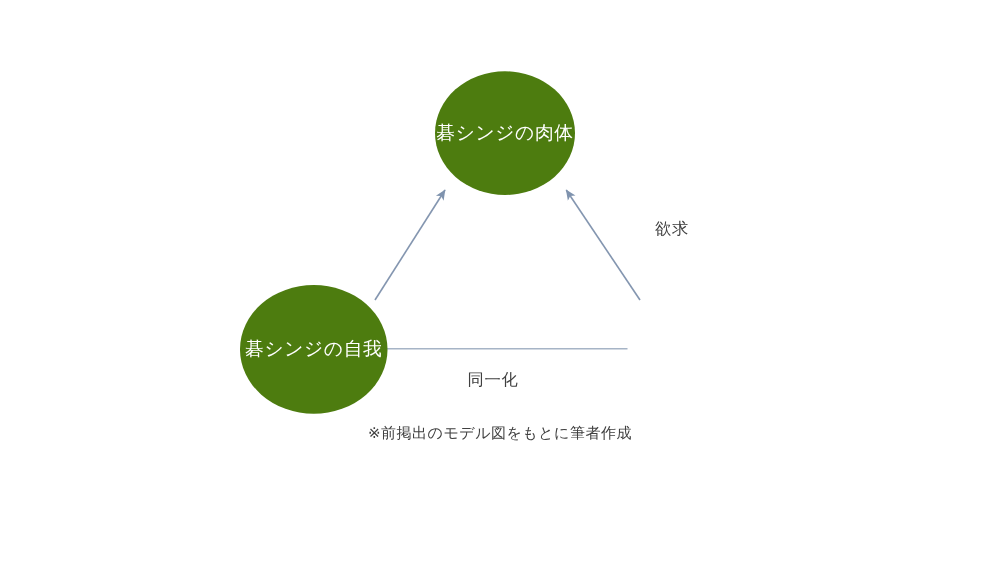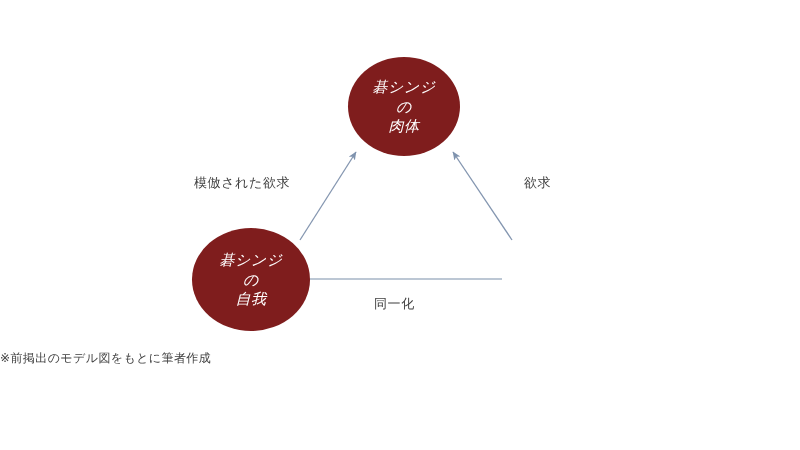--- a/index.html
+++ b/index.html
@@ -34,31 +34,30 @@
     width: 800px;
     height: 450px;
     z-index: 1;
   }
 
   
   .node {
     position: absolute;
     z-index: 2;
     border-radius: 50%;
-    background: #7f1d1d;
+    background: #4d7c0f;
     color: #ffffff;
     display: flex;
-    flex-direction: column;
+    flex-direction: row;
     align-items: center;
     justify-content: center;
     text-align: center;
     line-height: 1.32;
     letter-spacing: 0.5px;
     box-sizing: border-box;
-    font-style: italic;
   }
   .node .node-line {
     display: block;
     white-space: nowrap;
   }
 
   #node-body {
     left: 348px;
     top: 57px;
     width: 112px;
@@ -101,23 +100,23 @@
   #edge-label-identification {
     left: 374px;
     top: 295px;
   }
 
   
   #diagram-caption {
     position: absolute;
     z-index: 3;
     left: 0;
-    top: 350px;
+    top: 338px;
     width: 800px;
-    text-align: left;
+    text-align: center;
     font-size: 12px;
     color: #404040;
     letter-spacing: 0.4px;
   }
 </style>
 </head>
 <body>
 
 <div id="diagram-canvas">
 
@@ -141,21 +140,20 @@
     <span class="node-line">肉体</span>
   </div>
 
   <div class="node" id="node-ego">
     <span class="node-line">碁シンジ</span>
     <span class="node-line">の</span>
     <span class="node-line">自我</span>
   </div>
 
 
-  <div class="edge-label" id="edge-label-mimetic-desire">模倣された欲求</div>
 
   <div class="edge-label" id="edge-label-desire">欲求</div>
 
   <div class="edge-label" id="edge-label-identification">同一化</div>
 
   <div id="diagram-caption">※前掲出のモデル図をもとに筆者作成</div>
 
 </div>
 
 </body></html>

